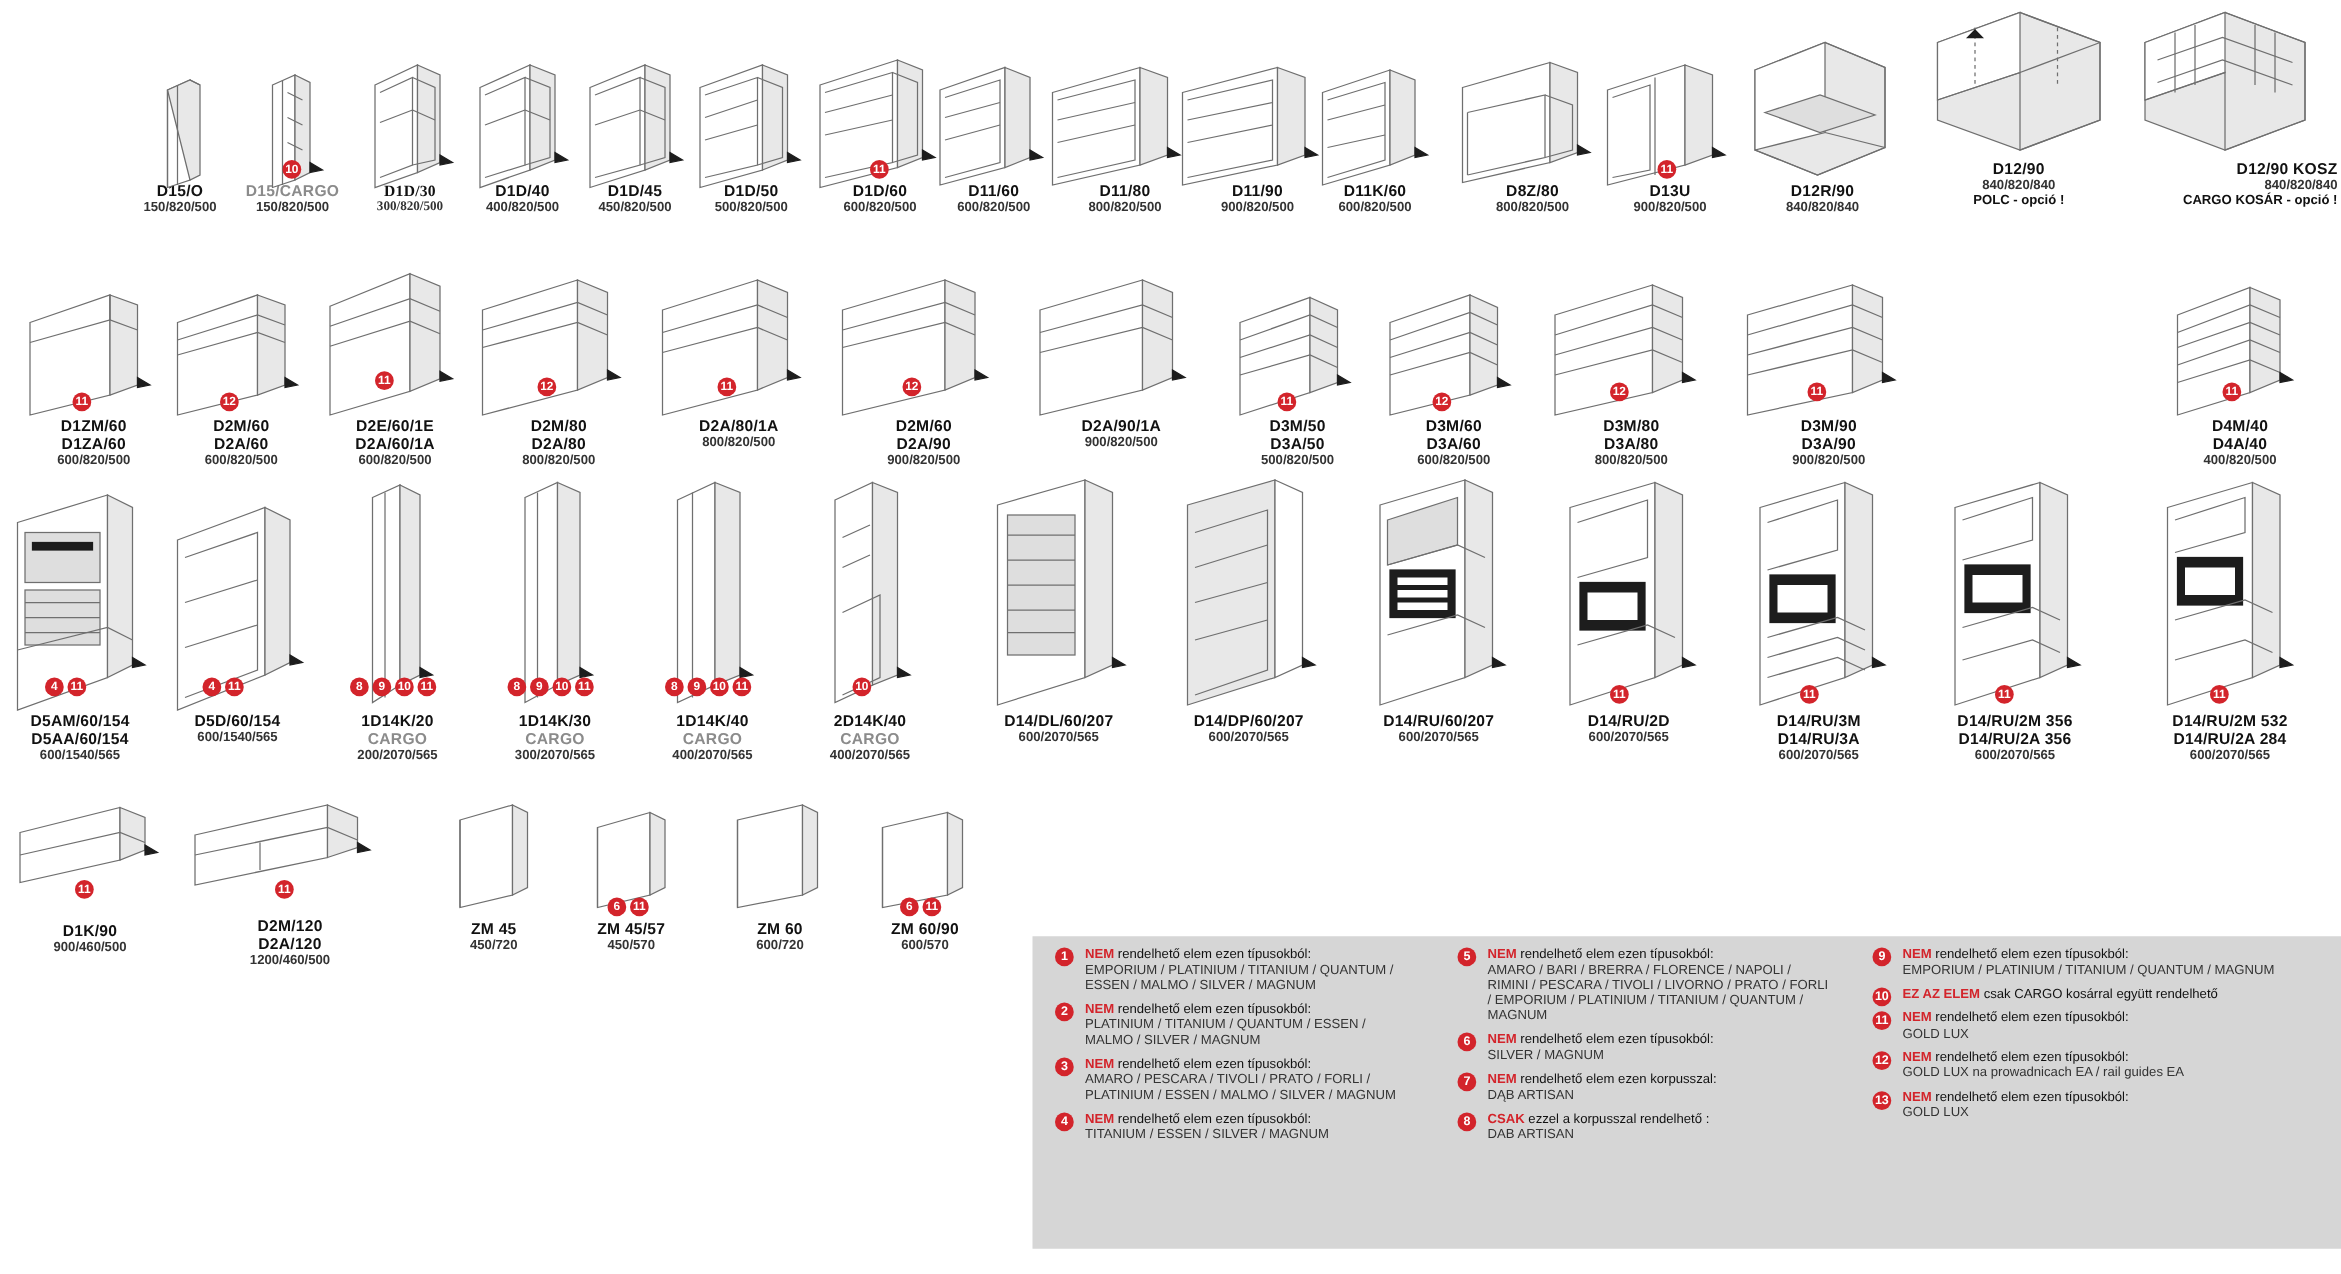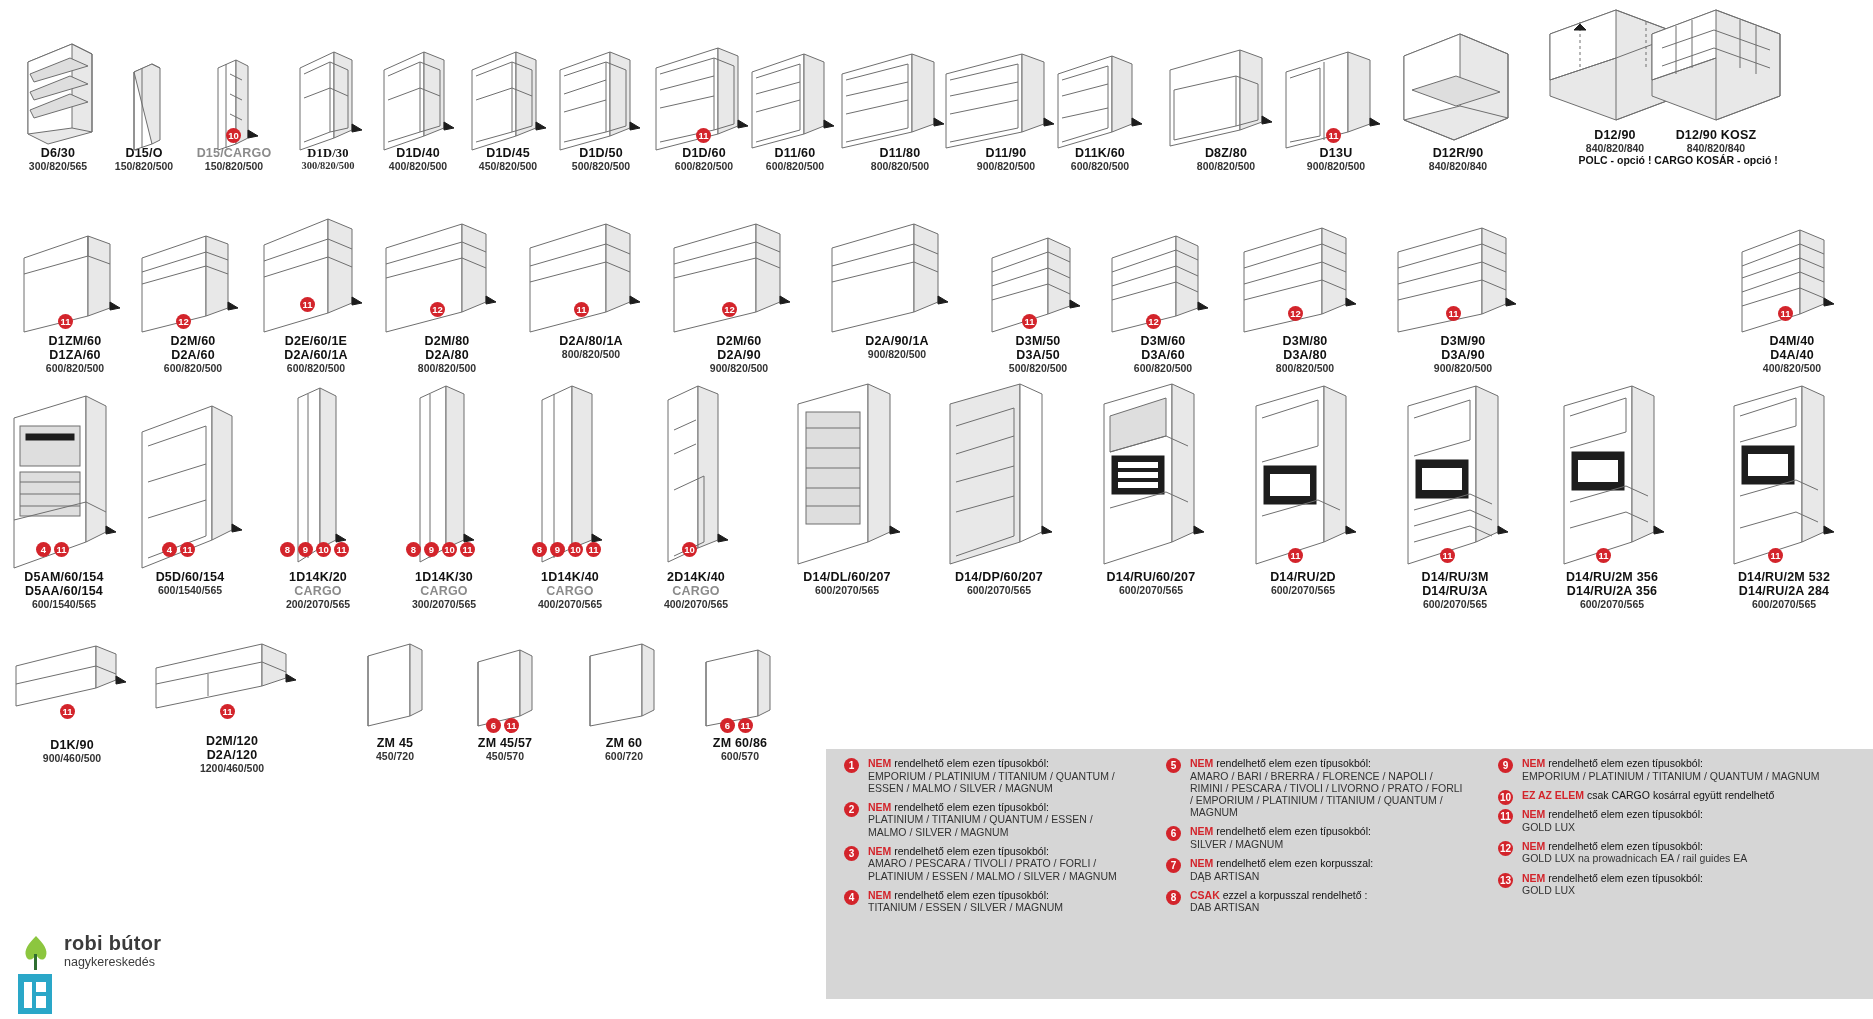--- a/index.html
+++ b/index.html
@@ -58,36 +58,20 @@
   
   #logo{position:absolute;left:14px;top:930px;width:260px;height:80px;}
   .logo-text1{font-size:20px;font-weight:bold;color:#3b3b3b;letter-spacing:.3px;}
   .logo-text2{font-size:12.5px;color:#3b3b3b;}
 </style>
 </head>
 <body>
 
 <div class="sheet">
 
-<div class="item" style="left:10px;top:32px;width:96px;">
-  <div class="art" style="width:96px;height:112px;">
-    <svg width="96" height="112" viewBox="0 0 96 112">
-      <polygon class="st-g" points="18,30 62,12 82,22 82,100 38,112 18,102"></polygon>
-      <polygon class="st-f" points="18,30 62,12 62,96 18,102"></polygon>
-      <polyline class="st" points="62,12 82,22 82,100 62,96"></polyline>
-      <polygon class="st-g2" points="20,42 60,26 78,34 24,50"></polygon>
-      <polygon class="st-g2" points="20,60 60,44 78,52 24,68"></polygon>
-      <polygon class="st-g2" points="20,78 60,62 78,70 24,86"></polygon>
-    </svg>
-  </div>
-  <div class="caption">
-    <div class="code">D6/30</div>
-    <div class="dim">300/820/565</div>
-  </div>
-</div>
 
 <div class="item" style="left:96px;top:32px;width:96px;">
   <div class="art" style="width:96px;height:112px;">
     <svg width="96" height="112" viewBox="0 0 96 112">
       <polygon class="st-f" points="38,40 56,32 56,112 38,118"></polygon>
       <polygon class="st-g" points="38,40 56,32 64,36 64,108 56,112"></polygon>
       <polyline class="st" points="38,40 38,118"></polyline>
       <polyline class="st" points="56,32 64,36"></polyline>
       <polyline class="st" points="46,36 46,116"></polyline>
     </svg>
@@ -344,21 +328,21 @@
       <polygon class="st-dk" points="60,24 66,30 54,30"></polygon>
     </svg>
   </div>
   <div class="caption">
     <div class="code">D12/90</div>
     <div class="dim">840/820/840</div>
     <div class="note">POLC - opció !</div>
   </div>
 </div>
 
-<div class="item" style="left:1626px;top:0px;width:180px;">
+<div class="item" style="left:1690px;top:0px;width:180px;text-align:right;">
   <div class="art" style="width:180px;height:126px;">
     <svg width="180" height="126" viewBox="0 0 180 126">
       <polygon class="st-g" points="26,34 90,10 154,34 154,96 90,120 26,96"></polygon>
       <polygon class="st-f" points="26,34 90,10 90,58 26,80"></polygon>
       <polyline class="st" points="90,10 154,34 154,96 90,120 90,58 26,80"></polyline>
       <polyline class="st" points="50,26 50,74"></polyline>
       <polyline class="st" points="66,20 66,68"></polyline>
       <polyline class="st" points="114,20 114,68"></polyline>
       <polyline class="st" points="130,26 130,74"></polyline>
       <polyline class="st" points="36,48 88,30 144,50"></polyline>
@@ -987,21 +971,21 @@
       <polygon class="st-f" points="26,28 78,16 78,82 26,92"></polygon>
       <polygon class="st-g" points="78,16 90,22 90,76 78,82"></polygon>
       <polyline class="st" points="26,28 26,92"></polyline>
     </svg>
   </div>
   <div class="badges" style="left:40px;top:84px;">
     <div class="badge">6</div>
     <div class="badge">11</div>
   </div>
   <div class="caption">
-    <div class="code">ZM 60/86</div>
+    <div class="code">ZM 60/90</div>
     <div class="dim">600/570</div>
   </div>
 </div>
 
 <div id="legend">
 
   <div class="lcol" style="left:18px;width:290px;">
     <div class="lrow">
       <div class="lnum">1</div>
       <div class="lhead"><b>NEM</b><span> rendelhető elem ezen típusokból:</span></div>
@@ -1070,30 +1054,14 @@
     </div>
     <div class="lrow">
       <div class="lnum">13</div>
       <div class="lhead"><b>NEM</b><span> rendelhető elem ezen típusokból:</span></div>
       <div class="lbody">GOLD LUX</div>
     </div>
   </div>
 
 </div>
 
-<div id="logo">
-  <svg width="44" height="44" viewBox="0 0 44 44" style="position:absolute;left:0;top:2px;">
-    <path d="M22 4 C14 12, 10 18, 12 24 C14 30, 20 28, 22 22 C24 28, 30 30, 32 24 C34 18, 30 12, 22 4 Z" fill="#8cc63f"></path>
-    <rect x="20" y="22" width="3" height="16" fill="#2f6e31"></rect>
-  </svg>
-  <div style="position:absolute;left:50px;top:2px;">
-    <div class="logo-text1">robi bútor</div>
-    <div class="logo-text2">nagykereskedés</div>
-  </div>
-  <svg width="34" height="40" viewBox="0 0 34 40" style="position:absolute;left:4px;top:44px;">
-    <rect x="0" y="0" width="34" height="40" fill="#2aa7c8"></rect>
-    <rect x="6" y="8" width="8" height="26" fill="#fff"></rect>
-    <rect x="18" y="8" width="10" height="10" fill="#fff"></rect>
-    <rect x="18" y="22" width="10" height="12" fill="#fff"></rect>
-  </svg>
-</div>
 
 </div>
 
 </body></html>

